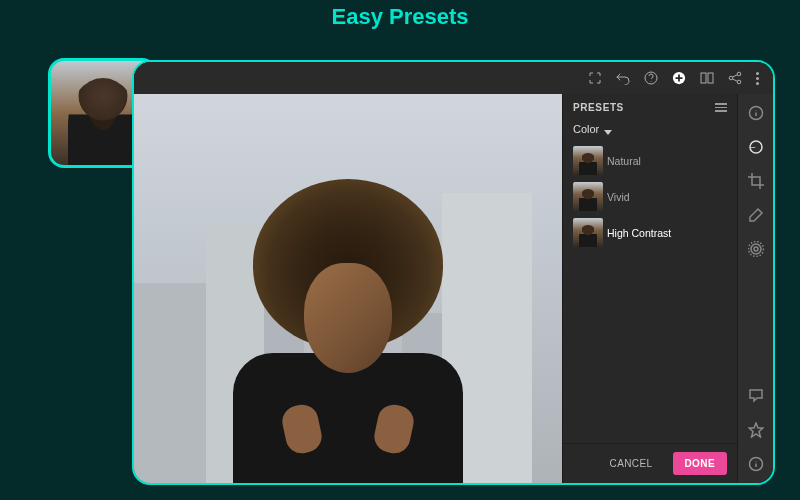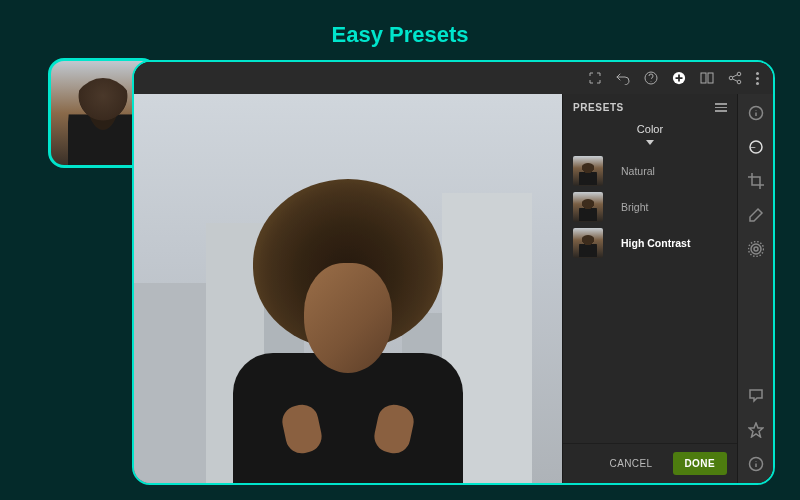--- a/index.html
+++ b/index.html
@@ -3,21 +3,21 @@
   <meta charset="utf-8">
   <style>
     * { margin: 0; padding: 0; box-sizing: border-box; }
     body {
       width: 800px; height: 500px;
       background: #042a2a;
       font-family: -apple-system, BlinkMacSystemFont, 'Segoe UI', sans-serif;
       position: relative; overflow: hidden;
     }
     .title {
-      position: absolute; left: 50%; top: 22px; transform: translateX(-50%);
+      position: absolute; left: 50%; top: 4px; transform: translateX(-50%);
       color: #00e5cc; font-size: 22px; font-weight: 600;
     }
     .thumbnail {
       position: absolute; left: 48px; top: 58px;
       width: 110px; height: 110px; border-radius: 16px;
       border: 3px solid #00e5cc; overflow: hidden;
       background: linear-gradient(180deg, #c0c8d0 0%, #8a6a4a 50%, #3a3028 100%);
       display: flex; align-items: center; justify-content: center;
     }
     .person-mini {
@@ -86,50 +86,50 @@
     }
     .panel-hdr {
       display: flex; align-items: center; justify-content: space-between;
       padding: 8px 10px 6px; font-size: 10px; letter-spacing: 0.6px;
       color: #ccc; font-weight: 600;
     }
     .panel-hamb { display: flex; flex-direction: column; gap: 2px; cursor: pointer; }
     .panel-hamb span { width: 12px; height: 1.5px; background: #999; display: block; }
     .category {
       padding: 4px 10px 8px; color: #ddd; font-size: 11px;
-      display: flex; align-items: center; gap: 5px; cursor: pointer; flex-direction: column;
+      display: flex; align-items: flex-end; gap: 5px; cursor: pointer;
     }
     .chev-down { width: 0; height: 0; border-left: 4px solid transparent; border-right: 4px solid transparent; border-top: 5px solid #ccc; }
     .preset-list { flex: 1; overflow-y: auto; padding: 0 8px; }
     .preset-list::-webkit-scrollbar { width: 6px; }
     .preset-list::-webkit-scrollbar-thumb { background: #444; border-radius: 3px; }
     .preset-item {
-      display: flex; align-items: center; gap: 18px;
+      display: flex; align-items: center; gap: 4px;
       padding: 3px 2px; border-radius: 3px; cursor: pointer;
       color: #aaa; font-size: 10.5px;
     }
-    .preset-item.selected { color: #fff; font-weight: 700; }
+    .preset-item.selected { color: #fff; font-weight: 400; }
     .preset-thumb {
       width: 30px; height: 30px; flex-shrink: 0;
       border-radius: 2px;
       background: linear-gradient(180deg, #c7cdd2 0%, #7a5f44 40%, #2a2622 100%);
       display: flex; align-items: center; justify-content: center; overflow: hidden;
     }
     .preset-thumb .mini { width: 18px; height: 22px; margin-top: 6px;
       background: radial-gradient(circle at 50% 18%, #3d2c1c 0%, #3d2c1c 30%, transparent 31%),
                   linear-gradient(180deg, transparent 40%, #191919 41%);
       border-radius: 50% 50% 0 0;
     }
     .panel-actions {
       display: flex; padding: 8px 10px; gap: 8px; justify-content: flex-end;
       border-top: 1px solid #1e1e1e;
     }
     .btn { font-size: 10px; padding: 6px 12px; border-radius: 3px; border: none; cursor: pointer; letter-spacing: 0.4px; }
     .btn-cancel { background: transparent; color: #bbb; }
-    .btn-done { background: #4d7c0f; color: #fff; font-weight: 600; }
+    .btn-done { background: #ec4899; color: #fff; font-weight: 600; }
     .toolstrip {
       width: 36px; background: #2e2e2e; display: flex; flex-direction: column;
       align-items: center; padding: 10px 0; gap: 16px;
       border-left: 1px solid #1a1a1a;
     }
     .tool { width: 18px; height: 18px; display: flex; align-items: center; justify-content: center; cursor: pointer; }
     .tool svg { stroke: #888; fill: none; stroke-width: 1.5; }
     .tool.active svg { stroke: #ddd; }
     .toolstrip-spacer { flex: 1; }
   </style>
@@ -221,21 +221,21 @@
           <div class="preset-item">
             <div class="preset-thumb">
               <div class="mini"></div>
             </div>
             <span>Natural</span>
           </div>
           <div class="preset-item">
             <div class="preset-thumb">
               <div class="mini"></div>
             </div>
-            <span>Bright</span>
+            <span>Vivid</span>
           </div>
           <div class="preset-item selected">
             <div class="preset-thumb">
               <div class="mini"></div>
             </div>
             <span>High Contrast</span>
           </div>
         </div>
       <div class="panel-actions">
         <button class="btn btn-cancel">CANCEL</button>

